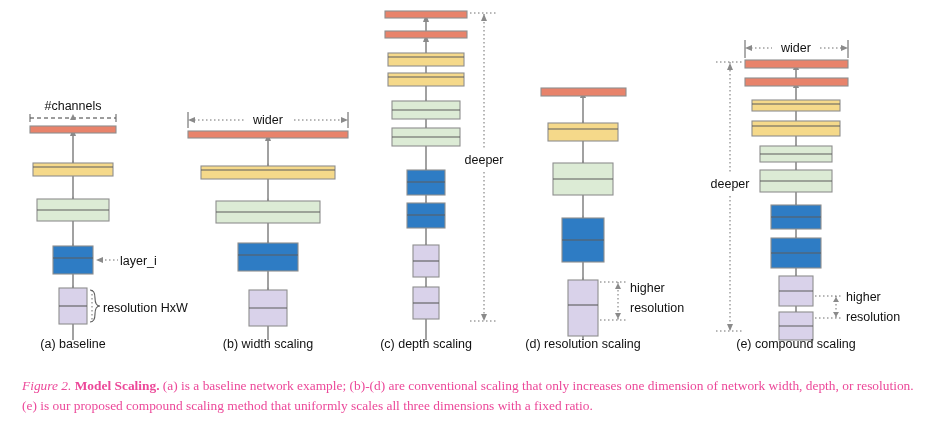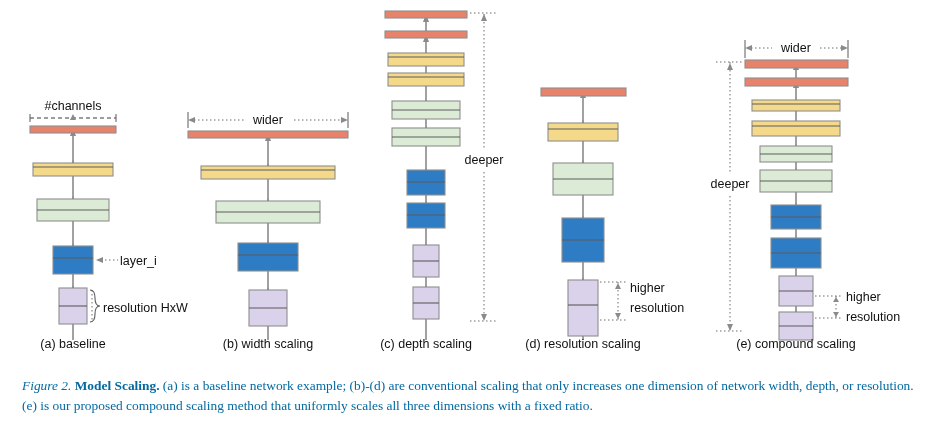--- a/index.html
+++ b/index.html
@@ -30,21 +30,21 @@
   .blk-split{stroke:#5c5c5c;stroke-width:1.1;}
   .dash-h{stroke:#3a3a3a;stroke-width:1;stroke-dasharray:4 3;fill:none;}
   .dot-v{stroke:#6e6e6e;stroke-width:1;stroke-dasharray:1.5 2.5;fill:none;}
   .dot-h{stroke:#6e6e6e;stroke-width:1;stroke-dasharray:1.5 2.5;fill:none;}
   .tick{stroke:#5a5a5a;stroke-width:1;}
   .caption-block{
     position:absolute;left:22px;top:376px;width:898px;
     font-family:"Liberation Serif", serif;
     font-size:13.4px;
     line-height:1.52;
-    color:#0369a1;
+    color:#ec4899;
     text-align:left;
   }
   .cap-figno{font-style:italic;}
   .cap-title{font-weight:bold;}
 </style>
 </head>
 <body>
 
 <div id="figure-root">
 

